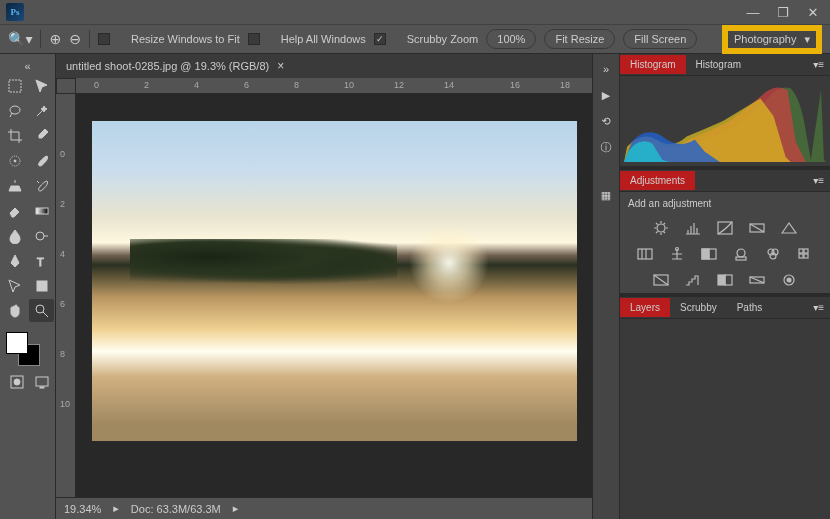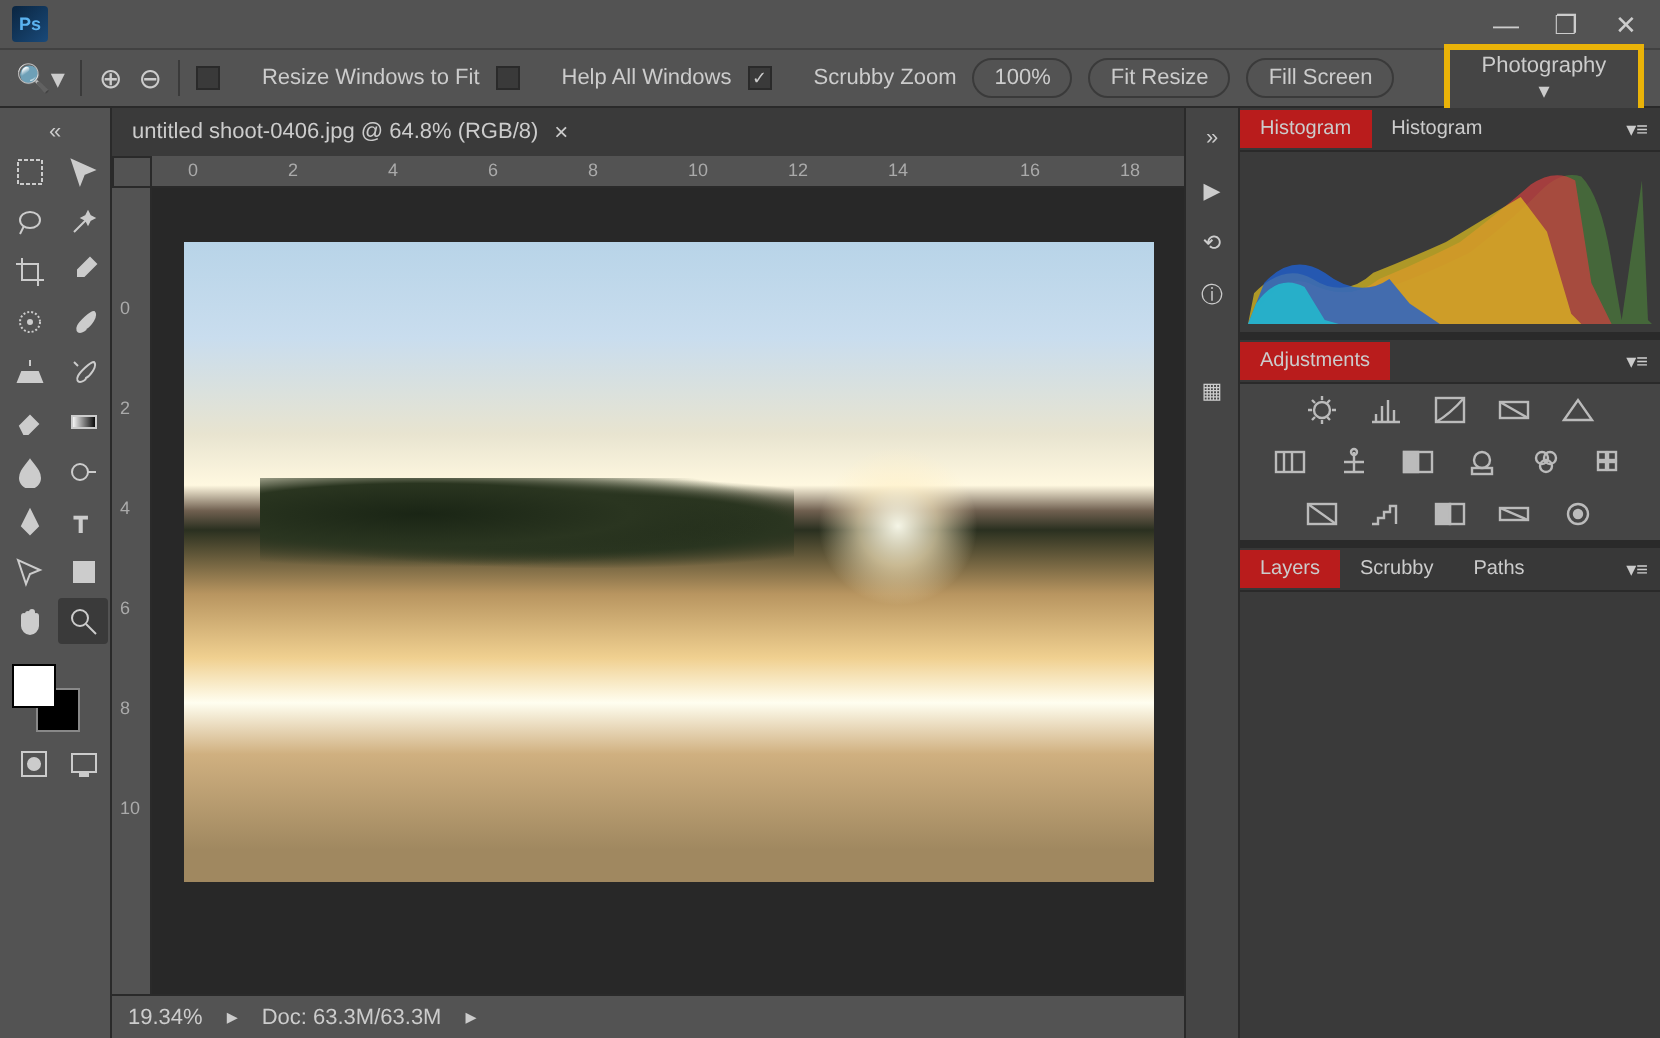--- a/index.html
+++ b/index.html
@@ -1,29 +1,29 @@
 <!DOCTYPE html>
 <html><head>
 <meta charset="utf-8">
 <style>
 * { margin:0; padding:0; box-sizing:border-box; font-family:Tahoma,Arial,sans-serif; font-size:11px; color:#ccc; user-select:none; }
 body { background:#535353; width:830px; height:519px; overflow:hidden; }
 .titlebar { height:24px; background:#535353; display:flex; align-items:center; padding:0 6px; }
-.ps-logo { width:18px; height:18px; background:linear-gradient(135deg,#0a2540,#1a4a7a); border-radius:2px; display:flex; align-items:center; justify-content:center; font-weight:bold; font-size:9px; color:#5bb3f0; margin-right:10px; }
+.ps-logo { width:18px; height:18px; background:linear-gradient(135deg,#0a2540,#1a4a7a); border-radius:2px; display:flex; align-items:center; justify-content:center; font-weight:bold; font-size:9px; color:#5bb3f0; margin-right:10px;font-family:Liberation Serif, serif; }
 .menu { display:flex; gap:2px; }
 .menu-item { padding:4px 8px; cursor:pointer; }
 .win-controls { margin-left:auto; display:flex; gap:8px; }
 .win-btn { width:22px; height:14px; display:flex; align-items:center; justify-content:center; cursor:pointer; font-size:13px; }
 .options-bar { height:30px; background:#535353; border-top:1px solid #414141; border-bottom:1px solid #2a2a2a; display:flex; align-items:center; padding:0 8px; gap:8px; }
 .zoom-icon { font-size:14px; }
 .sep { width:1px; height:18px; background:#3a3a3a; }
 .chk { display:flex; align-items:center; gap:21px; }
 .chk-box { width:12px; height:12px; border:1px solid #2a2a2a; background:#3a3a3a; display:flex; align-items:center; justify-content:center; font-size:9px; }
 .btn { padding:3px 10px; background:#535353; border:1px solid #3a3a3a; border-radius:10px; cursor:pointer; }
-.workspace-dd { margin-left:auto; width:100px; padding:2px 6px; background:#454545; border:3px solid #eab308; display:flex; justify-content:space-between; align-items:center;flex-direction:column; }
+.workspace-dd { margin-left:auto; width:100px; padding:2px 6px; background:#454545; border:6px solid #eab308; display:flex; justify-content:space-between; align-items:center; }
 .main { display:flex; height:465px; }
 .tools { width:56px; background:#535353; border-right:1px solid #2a2a2a; padding:4px 2px; }
 .tool-grid { display:grid; grid-template-columns:25px 25px; gap:2px; }
 .tool { width:25px; height:23px; display:flex; align-items:center; justify-content:center; cursor:pointer; border-radius:2px; }
 .tool.active { background:#3a3a3a; }
 .tool svg { width:16px; height:16px; fill:#ccc; stroke:#ccc; }
 .swatches { margin-top:8px; position:relative; height:36px; }
 .fg-sw { position:absolute; width:22px; height:22px; background:#fff; border:1px solid #000; left:4px; top:2px; z-index:2; }
 .bg-sw { position:absolute; width:22px; height:22px; background:#000; border:1px solid #888; left:16px; top:14px; }
 .mini-tools { display:flex; gap:4px; margin-top:4px; padding-left:4px; }
@@ -231,21 +231,21 @@
             <rect x="2" y="3" width="12" height="9" fill="none"></rect>
             <rect x="6" y="13" width="4" height="1" fill="#ccc"></rect>
           </svg>
         </div>
     </div>
   </div>
 
   <div class="doc-area">
     <div class="tab-bar">
       <div class="doc-tab">
-        <span>untitled shoot-0406.jpg @ 64.8% (RGB/8)</span>
+        <span>untitled shoot-0285.jpg @ 19.3% (RGB/8)</span>
         <span class="tab-close">×</span>
       </div>
     </div>
     <div class="ruler-row">
       <div class="ruler-corner"></div>
       <div class="h-ruler">
         <span class="tick" style="left:18px">0</span>
         <span class="tick" style="left:68px">2</span>
         <span class="tick" style="left:118px">4</span>
         <span class="tick" style="left:168px">6</span>
@@ -304,20 +304,21 @@
         <path d="M0 80 L8 60 Q22 45 38 55 Q55 68 70 58 L80 70 L95 80 Z" fill="#2060d0" opacity="0.8"></path>
         <path d="M0 80 L4 70 Q15 55 28 62 L38 78 L45 80 Z" fill="#20c0d0" opacity="0.8"></path>
       </svg>
     </div>
     <div class="divider"></div>
     <div class="panel-tabs">
       <div class="ptab active">Adjustments</div>
       <div class="pmenu">▾≡</div>
     </div>
     <div class="adj-panel">
+      <div class="adj-title">Add an adjustment</div>
       <div class="adj-row">
         <div class="adj-ic">
             <svg viewBox="0 0 18 16">
               <circle cx="9" cy="8" r="4"></circle>
               <path d="M9 1v2M9 13v2M2 8h2M14 8h2M4 3l1.5 1.5M13 13l-1.5-1.5M4 13l1.5-1.5M13 3l-1.5 1.5"></path>
             </svg>
           </div>
         <div class="adj-ic">
             <svg viewBox="0 0 18 16">
               <path d="M2 14h14M4 14v-4M7 14v-8M10 14v-11M13 14v-6"></path>

